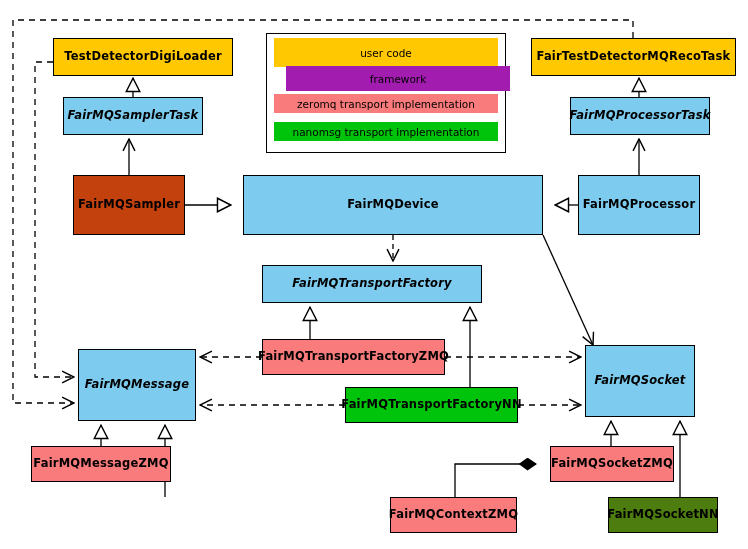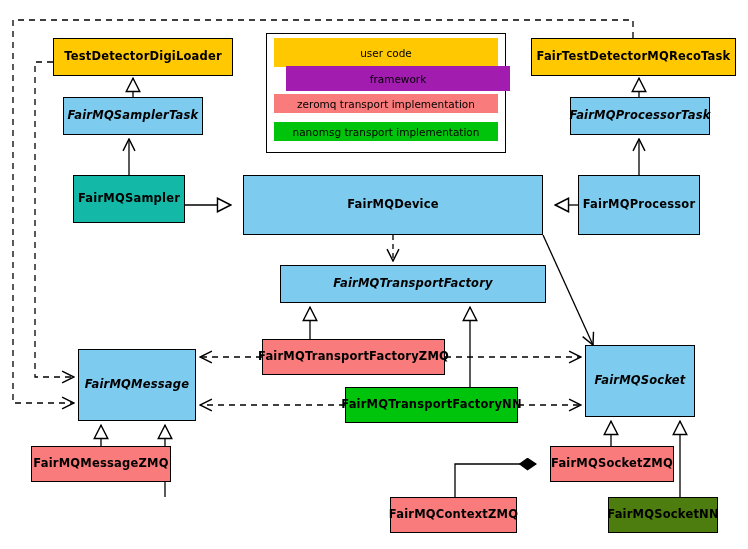--- a/index.html
+++ b/index.html
@@ -90,36 +90,36 @@
   <div class="legend-row" style="left:274px;top:122px;width:224px;height:19px;background:#00C40B;z-index:5;">
     <span>nanomsg transport implementation</span>
   </div>
 
   <div class="node" style="left: 53px; top: 38px; width: 180px; height: 38px; background: rgb(255, 200, 0);">
       <span>TestDetectorDigiLoader</span>
     </div>
   <div class="node abstract" style="left: 63px; top: 97px; width: 140px; height: 38px; background: rgb(125, 204, 239);">
       <span>FairMQSamplerTask</span>
     </div>
-  <div class="node" style="left: 73px; top: 175px; width: 112px; height: 48px; background: #14b8a6;">
+  <div class="node" style="left: 73px; top: 175px; width: 112px; height: 60px; background: #c2410c;">
       <span>FairMQSampler</span>
     </div>
   <div class="node" style="left: 243px; top: 175px; width: 300px; height: 60px; background: rgb(125, 204, 239);">
       <span>FairMQDevice</span>
     </div>
   <div class="node" style="left: 578px; top: 175px; width: 122px; height: 60px; background: rgb(125, 204, 239);">
       <span>FairMQProcessor</span>
     </div>
   <div class="node abstract" style="left: 570px; top: 97px; width: 140px; height: 38px; background: rgb(125, 204, 239);">
       <span>FairMQProcessorTask</span>
     </div>
   <div class="node" style="left: 531px; top: 38px; width: 205px; height: 38px; background: rgb(255, 200, 0);">
       <span>FairTestDetectorMQRecoTask</span>
     </div>
-  <div class="node abstract" style="left: 280px; top: 265px; width: 266px; height: 38px; background: rgb(125, 204, 239);">
+  <div class="node abstract" style="left: 262px; top: 265px; width: 220px; height: 38px; background: rgb(125, 204, 239);">
       <span>FairMQTransportFactory</span>
     </div>
   <div class="node" style="left: 262px; top: 339px; width: 183px; height: 36px; background: rgb(250, 123, 123);">
       <span>FairMQTransportFactoryZMQ</span>
     </div>
   <div class="node" style="left: 345px; top: 387px; width: 173px; height: 36px; background: rgb(0, 196, 11);">
       <span>FairMQTransportFactoryNN</span>
     </div>
   <div class="node abstract" style="left: 78px; top: 349px; width: 118px; height: 72px; background: rgb(125, 204, 239);">
       <span>FairMQMessage</span>

